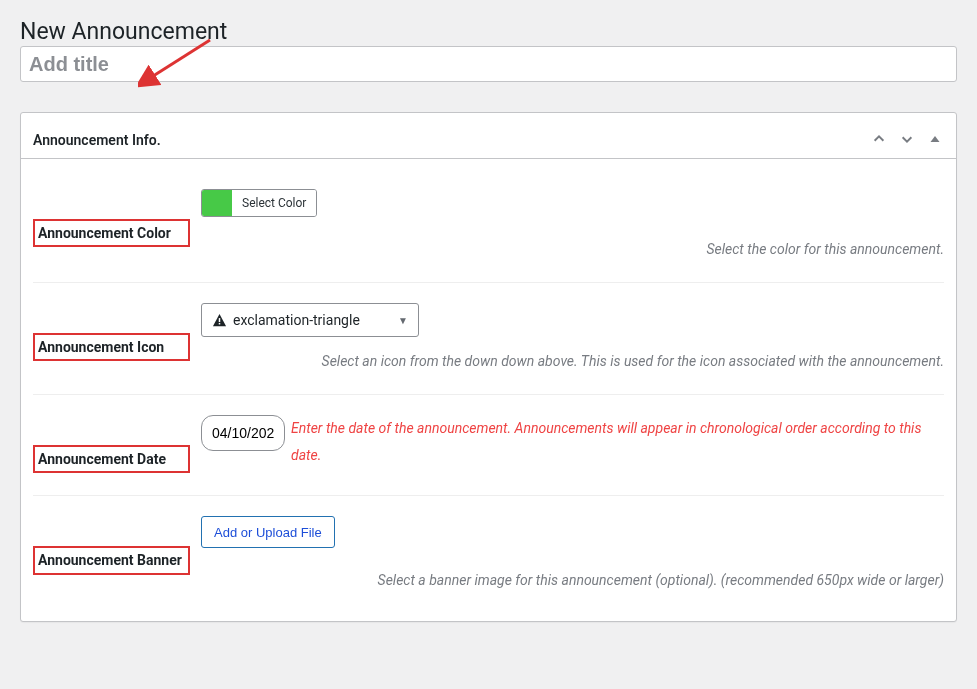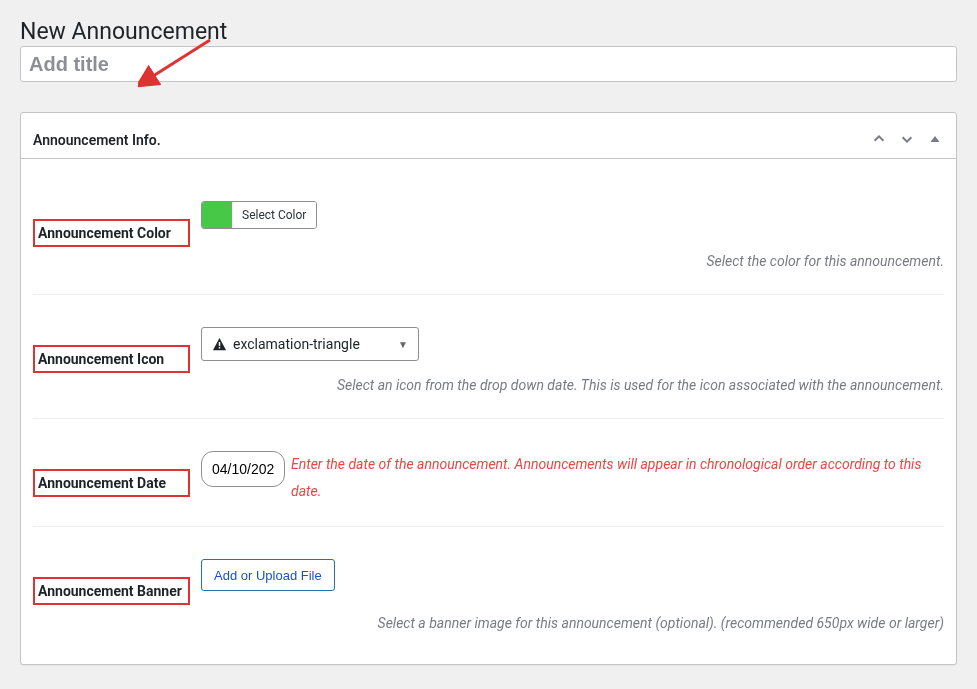--- a/index.html
+++ b/index.html
@@ -88,21 +88,21 @@
       font-weight: 700;
       font-size: 14px;
       color: #1d2327;
       padding: 2px 3px;
       border: 2px solid #d33;
       display: inline-block;
       line-height: 1.45;
       margin-top: 2px;
     }
     .field-label-wrap { width: 168px; flex-shrink: 0; margin-top: 28px; }
-    .field-body { flex: 1; margin-top: 12px; }
+    .field-body { flex: 1; }
     .color-picker {
       display: inline-flex;
       align-items: stretch;
       border: 1px solid #8c8f94;
       border-radius: 3px;
       overflow: hidden;
       height: 28px;
       vertical-align: middle;
     }
     .color-swatch {
@@ -249,21 +249,21 @@
           <span class="lbl">
             <svg class="tri-icon" viewBox="0 0 16 16">
               <path d="M8 1 L15 14 L1 14 Z" fill="#1d2327"></path>
               <rect x="7.2" y="5.4" width="1.6" height="4.2" fill="#fff"></rect>
               <rect x="7.2" y="10.6" width="1.6" height="1.6" fill="#fff"></rect>
             </svg>
             <span>exclamation-triangle</span>
           </span>
           <span class="caret-down">▼</span>
         </div>
-        <div class="field-desc tight">Select an icon from the drop down date. This is used for the icon associated with the announcement.</div>
+        <div class="field-desc tight">Select an icon from the down down above. This is used for the icon associated with the announcement.</div>
       </div>
     </div>
 
     <div class="field-row">
       <div class="field-label-wrap">
         <span class="field-label">Announcement Date</span>
       </div>
       <div class="field-body date-row">
         <input type="text" class="date-input" value="04/10/2022" style="">
         <span class="date-desc">Enter the date of the announcement. Announcements will appear in chronological order according to this date.</span>

